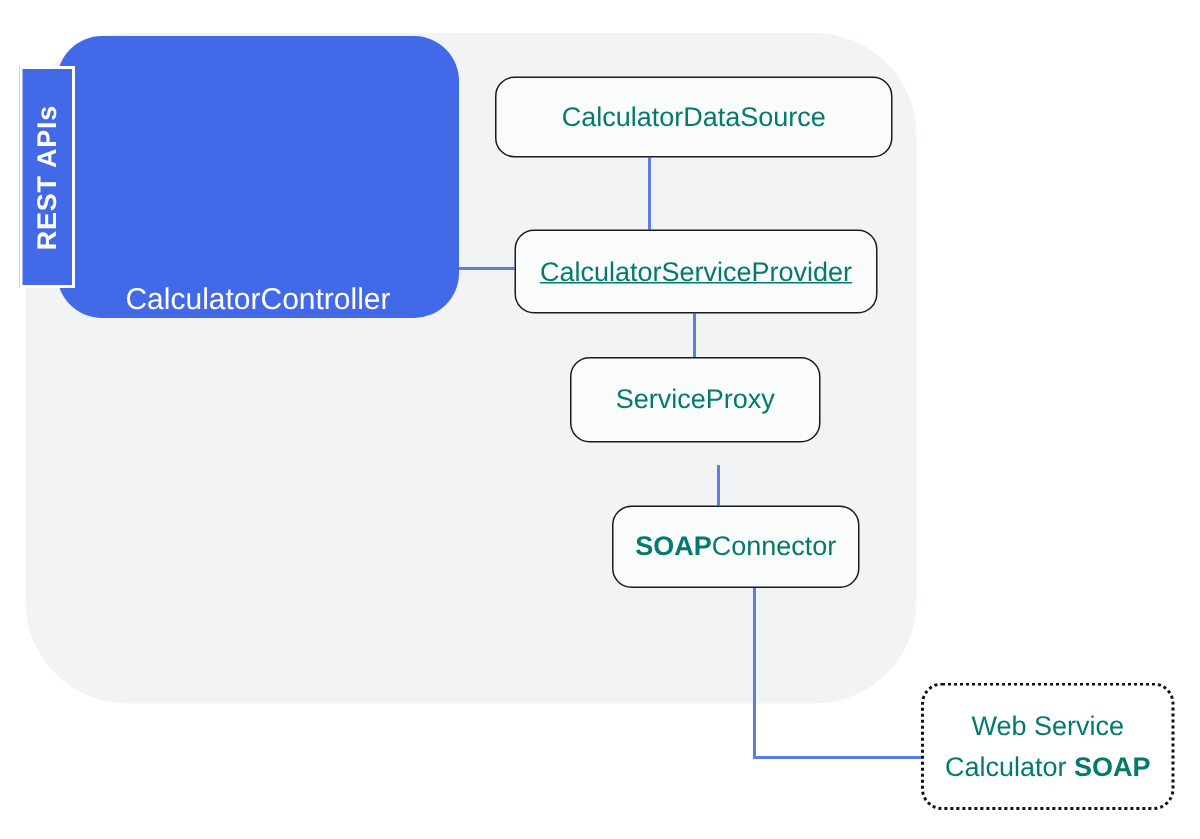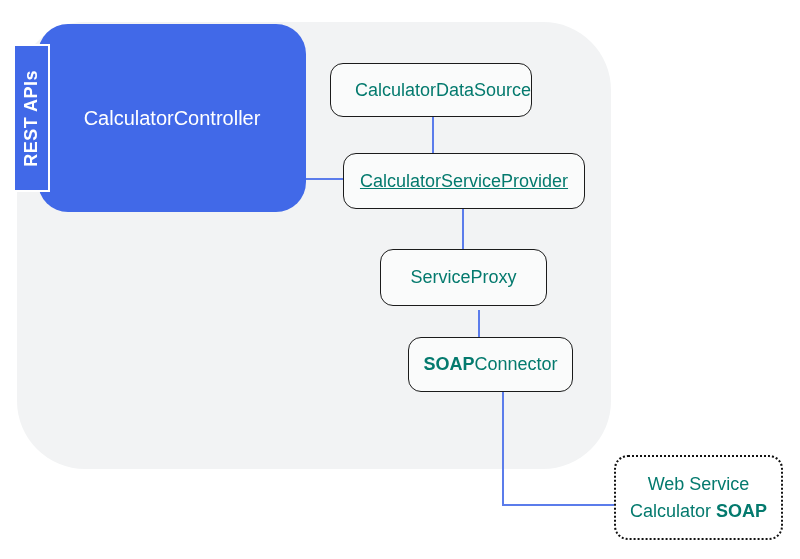--- a/index.html
+++ b/index.html
@@ -32,21 +32,21 @@
     color:#047A6E;
     font-size:18px;
     white-space:nowrap;
     z-index:2;
   }
   .controller{
     position:absolute;
     left:38px;top:24px;width:268px;height:188px;
     background:#4169E8;
     border-radius:30px;
-    display:flex;align-items:center;justify-content:center;
+    display:flex;align-items:flex-end;justify-content:center;
     color:#ffffff;
     font-size:20px;
     z-index:2;
   }
   .rest-label{
     position:absolute;
     box-sizing:border-box;
     left:13px;top:44px;width:37px;height:148px;
     background:#4169E8;
     border:2px solid #ffffff;
@@ -70,23 +70,23 @@
     border-radius:14px;
     display:flex;flex-direction:column;align-items:center;justify-content:center;
     color:#047A6E;
     font-size:18px;
     line-height:27px;
     text-align:center;
     z-index:2;
   }
   .bold{font-weight:700;}
   
-  .n-datasource{left:330px;top:63px;width:202px;height:54px;justify-content:flex-end;}
+  .n-datasource{left:330px;top:51px;width:265px;height:54px;}
   .n-provider{left:343px;top:153px;width:242px;height:56px;text-decoration:underline;}
-  .n-proxy{left:380px;top:249px;width:167px;height:57px;}
+  .n-proxy{left:380px;top:238px;width:167px;height:57px;}
   .n-soapconnector{left:408px;top:337px;width:165px;height:55px;}
   
   .l-ctrl-provider{left:306px;top:178px;width:37px;height:2px;}
   .l-ds-provider{left:432px;top:105px;width:2px;height:48px;}
   .l-provider-proxy{left:462px;top:209px;width:2px;height:44px;}
   .l-proxy-soap{left:478px;top:310px;width:2px;height:27px;}
   .l-soap-down{left:502px;top:392px;width:2px;height:114px;}
   .l-soap-right{left:502px;top:504px;width:112px;height:2px;}
 </style>
 </head>

